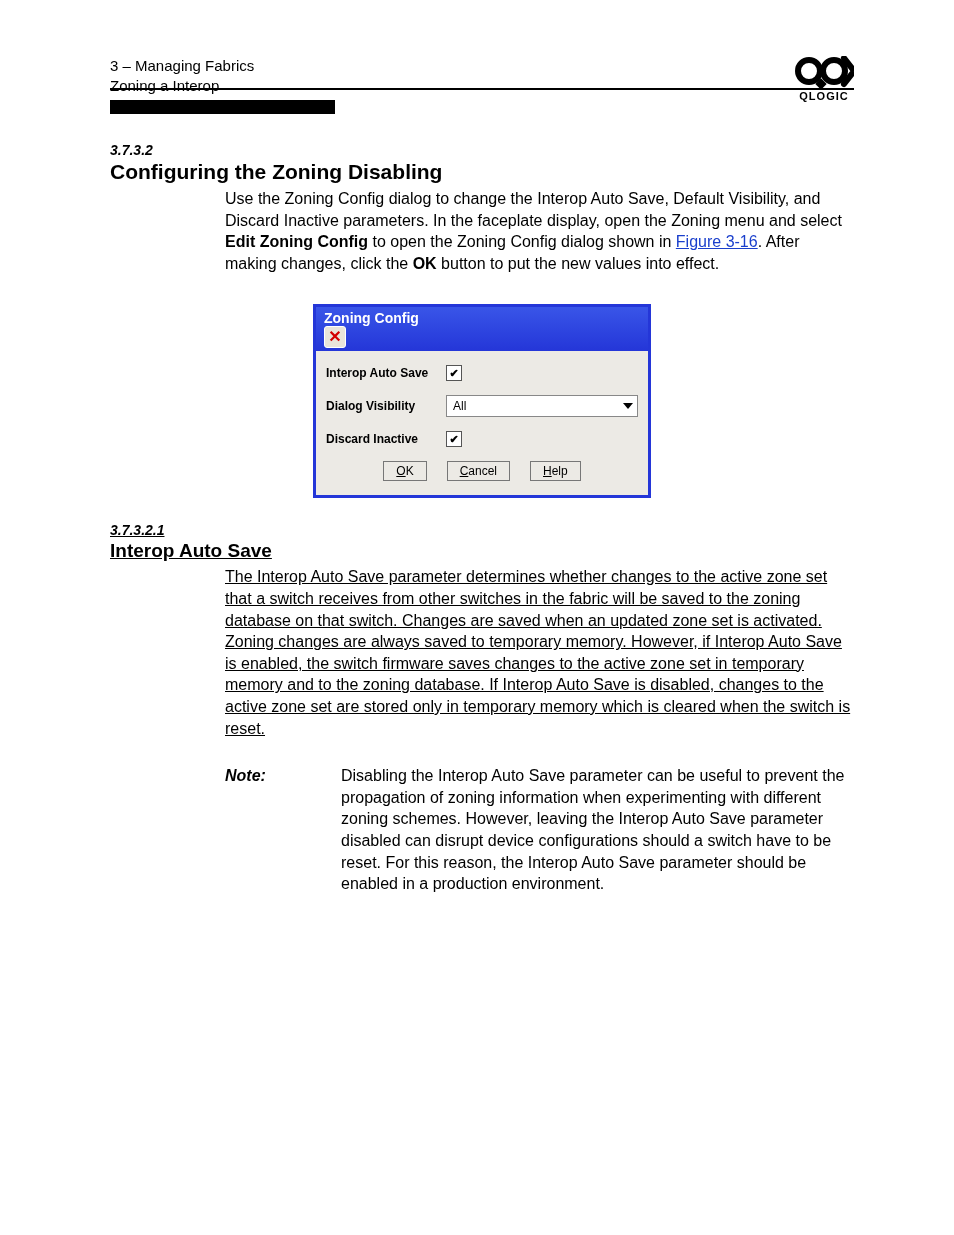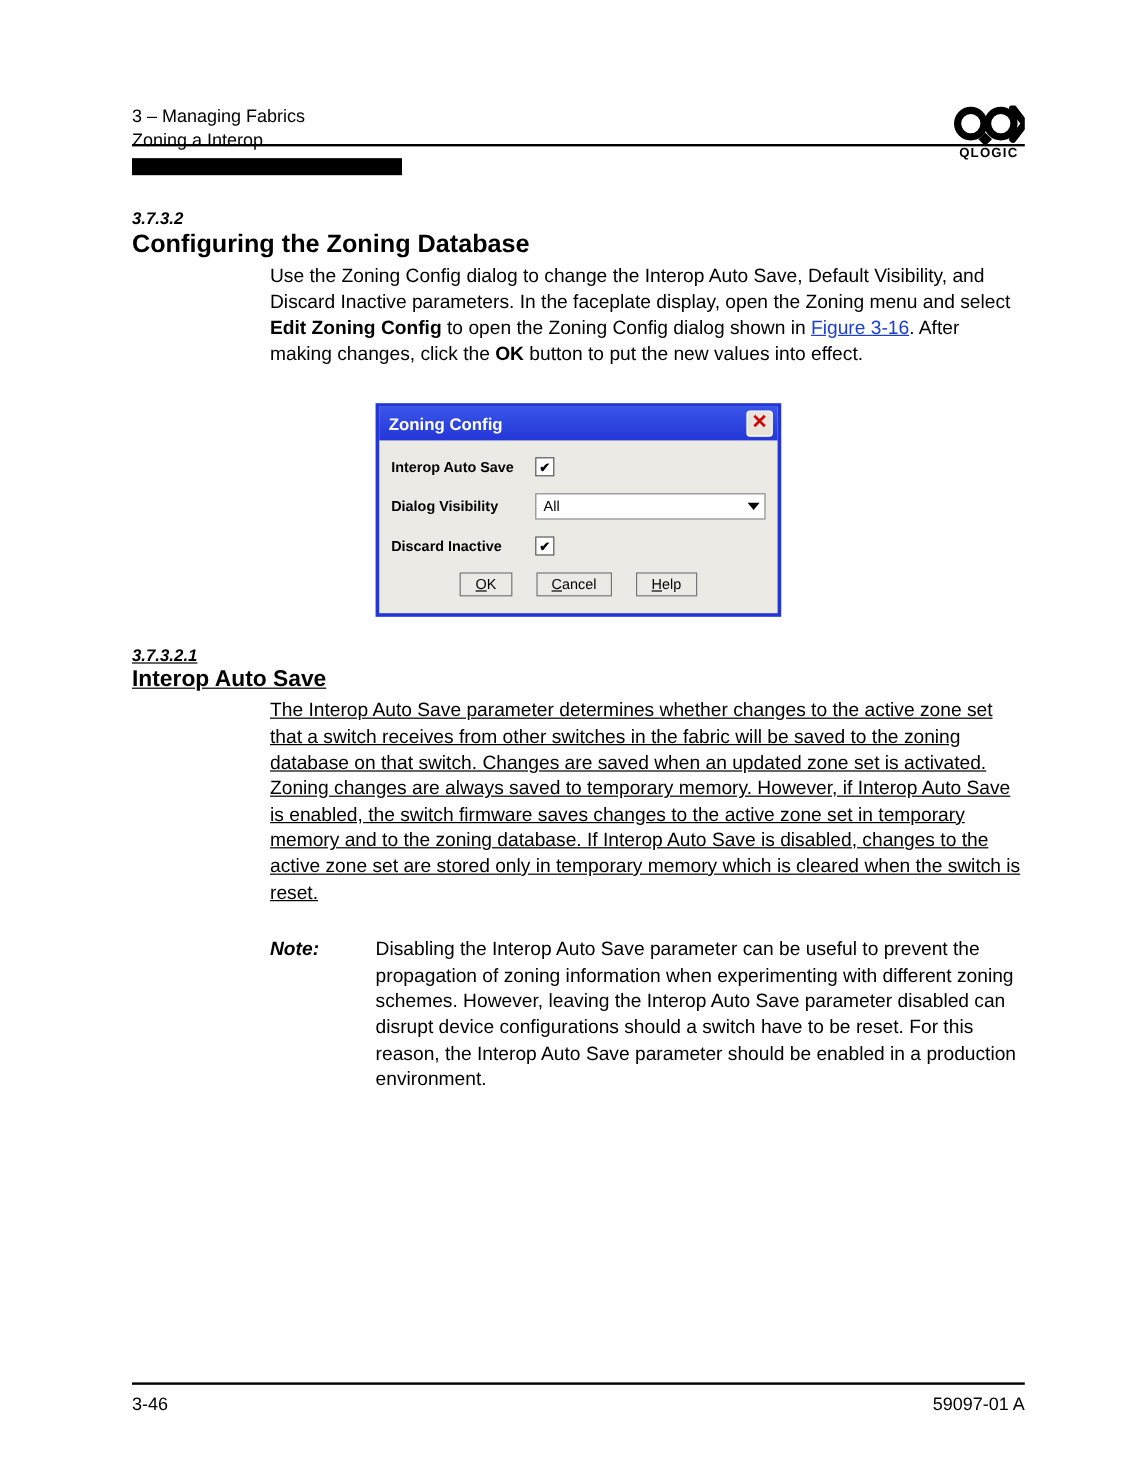--- a/index.html
+++ b/index.html
@@ -16,21 +16,20 @@
   .page {
     padding: 56px 100px 40px 110px;
     box-sizing: border-box;
     position: relative;
     height: 100%;
   }
   .header-row {
     display: flex;
     justify-content: space-between;
     align-items: flex-start;
-    margin-top: 32px;
   }
   .header-left {
     font-size: 15px;
     line-height: 1.35;
   }
   .logo-wrap {
     text-align: center;
     font-size: 11px;
     font-weight: bold;
     letter-spacing: 1px;
@@ -77,24 +76,25 @@
     width: 332px;
     border: 3px solid #2436d8;
     background: #eceae5;
     font-family: Arial, sans-serif;
   }
   .titlebar {
     background: linear-gradient(#3955e8,#2436d8);
     color: #fff;
     display: flex;
     justify-content: space-between;
-    align-items: center;
+    align-items: flex-start;
     padding: 3px 4px 3px 8px;
     font-weight: bold;
     font-size: 14px;
+    flex-direction: column;
   }
   .closebox {
     width: 20px;
     height: 20px;
     background: #e9e4da;
     border: 1px solid #fff;
     border-radius: 3px;
     color: #d40000;
     display:flex;
     align-items:center;
@@ -163,20 +163,21 @@
   }
   .sub-sec-wrap { margin-top: 24px; text-decoration: underline; }
   .sub-num { font-size: 14px; font-weight: bold; font-style: italic; }
   .sub-title { font-size: 19px; font-weight: bold; margin-top:2px; }
   .note-block {
     margin-left: 115px;
     margin-top: 26px;
     display: flex;
     font-size: 16px;
     line-height: 1.35;
+    gap: 28px;
   }
   .note-label {
     font-weight: bold;
     font-style: italic;
     width: 88px;
     flex-shrink: 0;
   }
   .footer {
     position: absolute;
     left: 110px;
@@ -207,21 +208,21 @@
         <rect x="23" y="24" width="8" height="8" fill="#000" transform="rotate(45 27 28)"></rect>
       </svg>
       <div>QLOGIC</div>
     </div>
   </div>
 
   <div class="rule-under-bar"></div>
   <div class="black-bar"></div>
 
   <div class="sec-num">3.7.3.2</div>
-  <div class="sec-title">Configuring the Zoning Database</div>
+  <div class="sec-title">Configuring the Zoning Disabling</div>
 
   <div class="body-indent para">
     <span>Use the Zoning Config dialog to change the Interop Auto Save, Default Visibility, and Discard Inactive parameters. In the faceplate display, open the Zoning menu and select </span><span class="bold">Edit Zoning Config</span><span> to open the Zoning Config dialog shown in </span><span class="link">Figure 3-16</span><span>. After making changes, click the </span><span class="bold">OK</span><span> button to put the new values into effect.</span>
   </div>
 
   <div class="figure-wrap">
     <div class="dialog">
       <div class="titlebar">
         <span>Zoning Config</span>
         <div class="closebox">✕</div>
@@ -260,18 +261,14 @@
     <div class="sub-num">3.7.3.2.1</div>
     <div class="sub-title">Interop Auto Save</div>
     <div class="body-indent para">The Interop Auto Save parameter determines whether changes to the active zone set that a switch receives from other switches in the fabric will be saved to the zoning database on that switch. Changes are saved when an updated zone set is activated. Zoning changes are always saved to temporary memory. However, if Interop Auto Save is enabled, the switch firmware saves changes to the active zone set in temporary memory and to the zoning database. If Interop Auto Save is disabled, changes to the active zone set are stored only in temporary memory which is cleared when the switch is reset.</div>
   </div>
 
   <div class="note-block">
     <div class="note-label">Note:</div>
     <div>Disabling the Interop Auto Save parameter can be useful to prevent the propagation of zoning information when experimenting with different zoning schemes. However, leaving the Interop Auto Save parameter disabled can disrupt device configurations should a switch have to be reset. For this reason, the Interop Auto Save parameter should be enabled in a production environment.</div>
   </div>
 
-  <div class="footer">
-    <span>3-46</span>
-    <span>59097-01 A</span>
-  </div>
 
 </div>
 
 </body></html>

